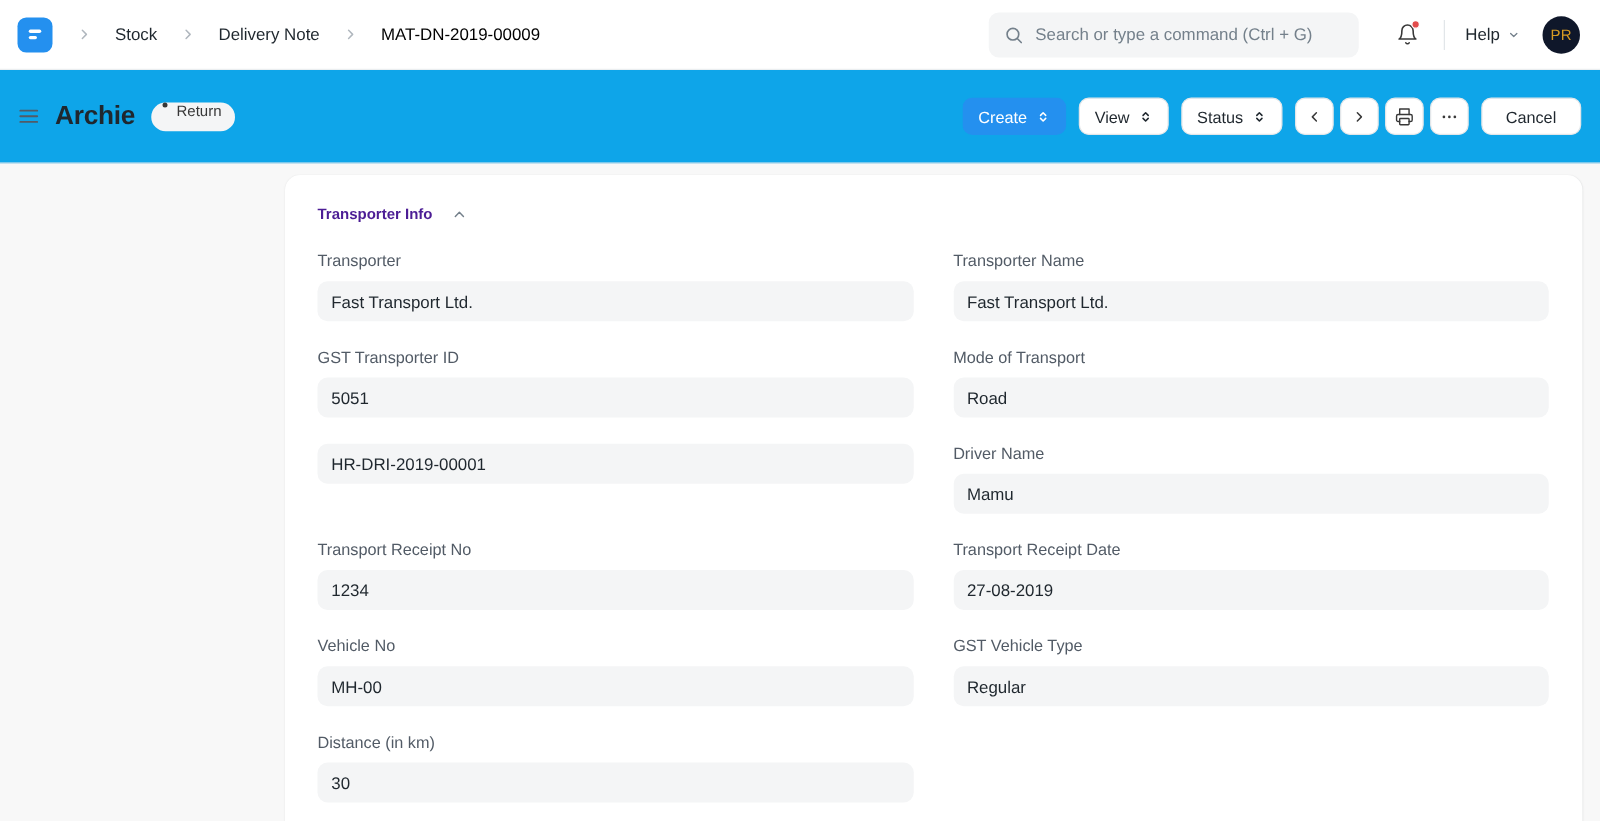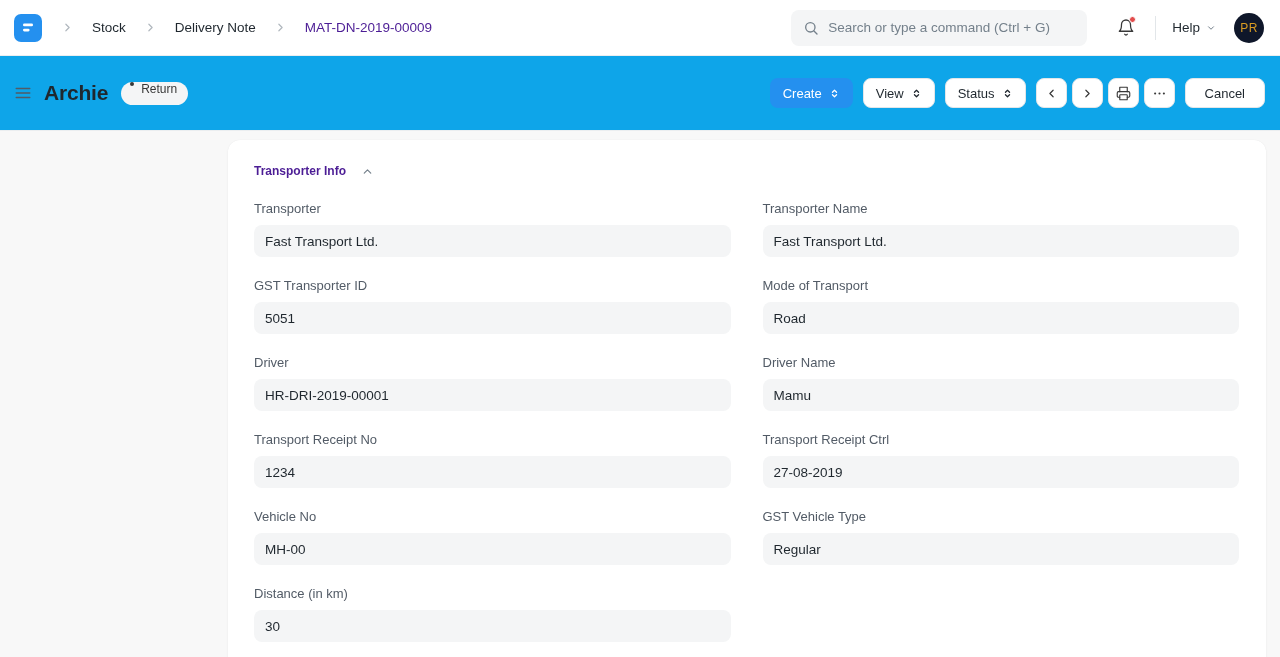--- a/index.html
+++ b/index.html
@@ -20,21 +20,21 @@
     padding:0 16px 0 14px;
   }
   .nav-left { display:flex; align-items:center; min-width:0; }
   .brand-logo {
     width:28px; height:28px; border-radius:7px; background:#2490ef;
     display:flex; align-items:center; justify-content:center; cursor:pointer; flex:0 0 auto;
   }
   .breadcrumb { display:flex; align-items:center; margin-left:12px; font-size:13.5px;gap:11px; }
   .crumb-sep { color:#b0b7be; margin:0 7px; display:flex; }
   .crumb { color:#1f272e; text-decoration:none; cursor:pointer; white-space:nowrap; }
-  .crumb.current { color:#4c1d95; cursor:default; }
+  .crumb.current { color:#000000; cursor:default; }
 
   .nav-right { display:flex; align-items:center; }
   .search-bar {
     width:296px; height:36px; background:#f4f5f6; border-radius:8px;
     display:flex; align-items:center; padding:0 12px; gap:9px; color:#74808b;justify-content:center;
   }
   .search-bar input {
     flex:1; border:none; background:transparent; outline:none;
     font-family:"Liberation Sans", sans-serif; font-size:13.5px; color:#1f272e; padding:0;
   }
@@ -275,36 +275,35 @@
         <span class="f-label">GST Transporter ID</span>
         <div class="f-control">5051</div>
       </div>
 
       <div class="field">
         <span class="f-label">Mode of Transport</span>
         <div class="f-control">Road</div>
       </div>
 
       <div class="field">
-        <span class="f-label">Driver</span>
         <div class="f-control">HR-DRI-2019-00001</div>
       </div>
 
       <div class="field">
         <span class="f-label">Driver Name</span>
         <div class="f-control">Mamu</div>
       </div>
 
       <div class="field">
         <span class="f-label">Transport Receipt No</span>
         <div class="f-control">1234</div>
       </div>
 
       <div class="field">
-        <span class="f-label">Transport Receipt Ctrl</span>
+        <span class="f-label">Transport Receipt Date</span>
         <div class="f-control">27-08-2019</div>
       </div>
 
       <div class="field">
         <span class="f-label">Vehicle No</span>
         <div class="f-control">MH-00</div>
       </div>
 
       <div class="field">
         <span class="f-label">GST Vehicle Type</span>

